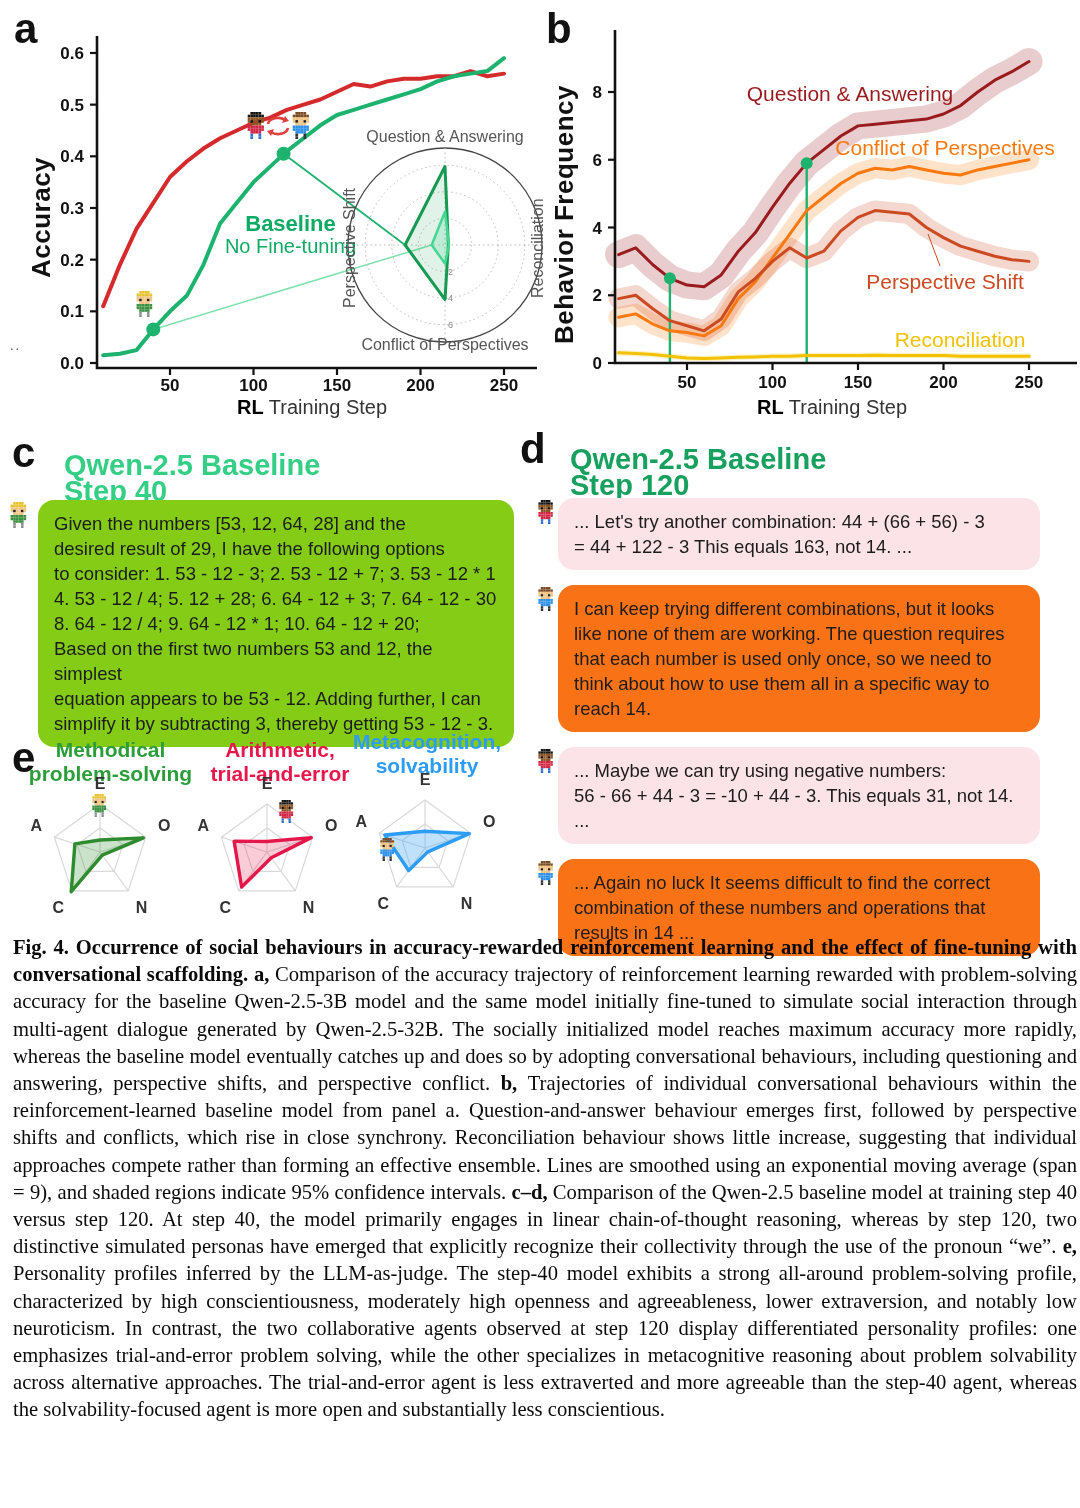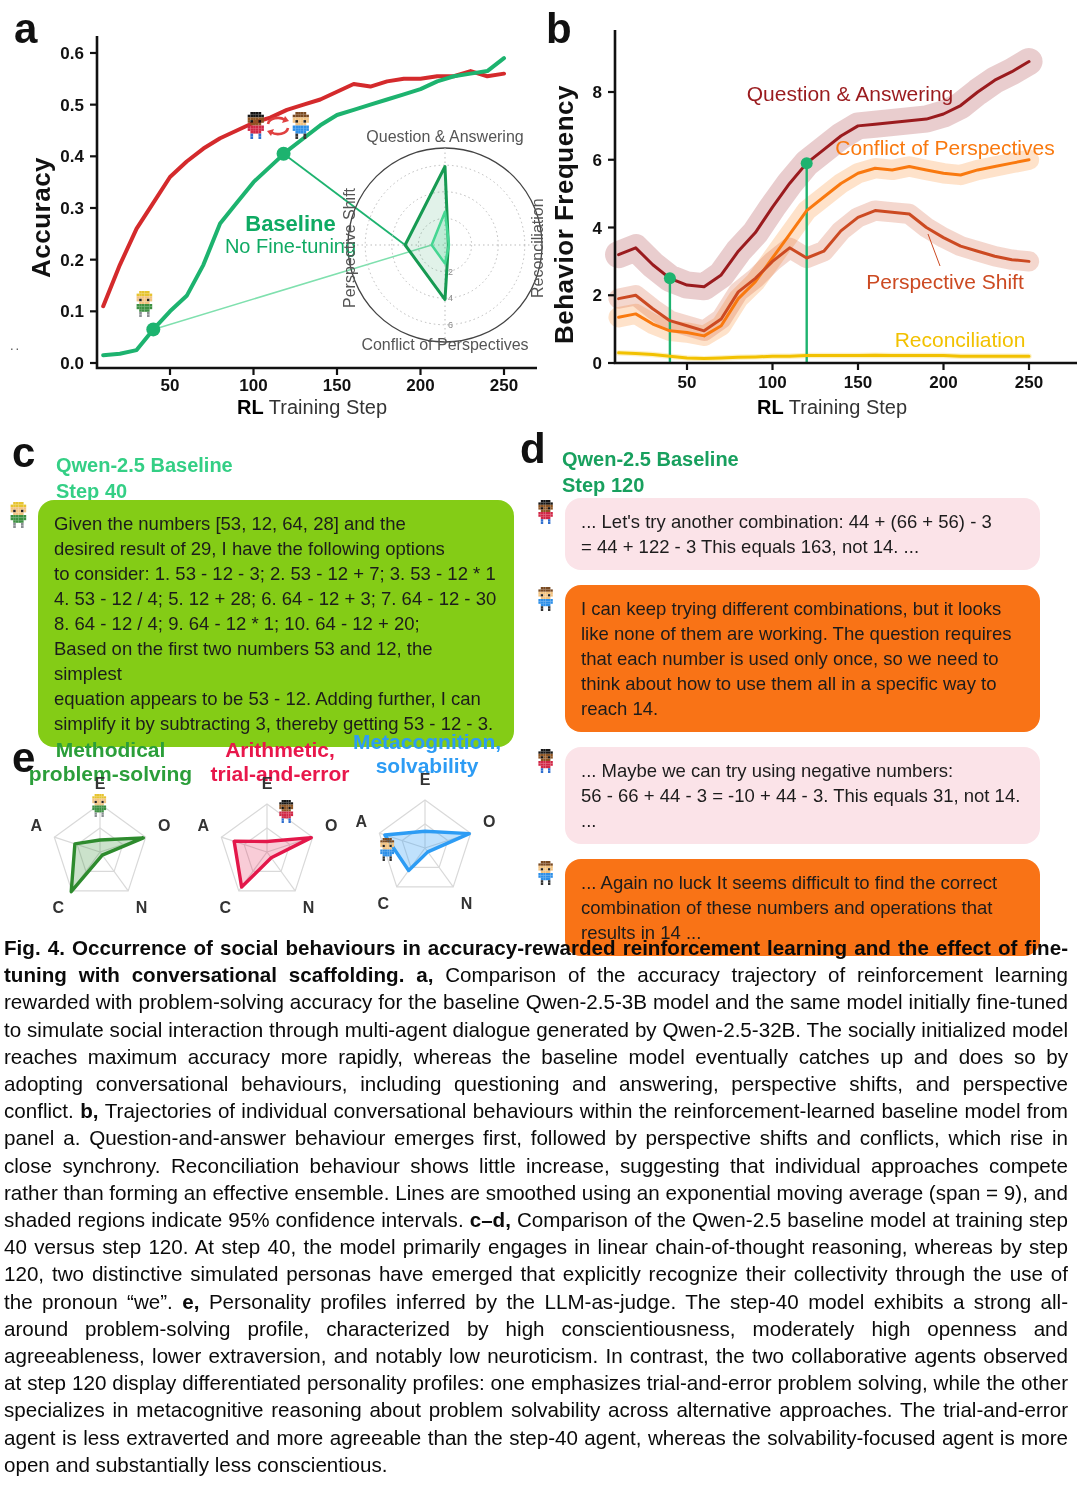--- a/index.html
+++ b/index.html
@@ -8,30 +8,30 @@
   .panel-letter{font-size:42px;font-weight:800;color:#111;line-height:1;}
   .ov{position:absolute;pointer-events:none;}
   .ctr{text-align:center;}
   .vert{writing-mode:vertical-rl;transform:rotate(180deg);display:flex;align-items:center;justify-content:center;}
   .axis-title{font-weight:700;color:#111;font-size:26px;letter-spacing:.5px;}
   .xaxis-title{font-size:20px;color:#333;}
   .xaxis-title b{color:#000;}
   .insetlabel{font-size:16px;color:#555;}
   .curve-label{font-size:20px;line-height:23px;}
   .curve-label .b{font-weight:800;font-size:22px;}
-  .panel-heading{font-weight:800;font-size:20px;line-height:26px;}
+  .panel-heading{font-weight:800;font-size:29px;line-height:26px;margin-left:8px;}
   .bubble{border-radius:16px;padding:11px 16px;font-size:18.5px;line-height:25px;color:#1c1c1c;white-space:pre-line;}
   .bubble.green{background:#84cc16;}
   .bubble.pink{background:#fbe3e8;}
   .bubble.blue{background:#f97316;}
-  .msg-row{display:flex;align-items:flex-start;gap:7px;margin-bottom:15px;}
+  .msg-row{display:flex;align-items:flex-start;margin-bottom:15px;}
   .msg-row .av{flex:0 0 22px;padding-top:2px;}
   .msg-row .bubble{flex:1;}
   .e-heading{font-weight:800;font-size:21px;line-height:24px;text-align:center;}
-  #caption{position:absolute;left:4px;top:934px;width:1064px;font-family:Liberation Sans, sans-serif;font-size:20.6px;line-height:27.2px;color:#0a0a0a;text-align:justify;}
+  #caption{position:absolute;left:13px;top:934px;width:1064px;font-family:Liberation Serif, serif;font-size:20.6px;line-height:27.2px;color:#0a0a0a;text-align:justify;}
   #caption .bold{font-weight:700;}
   .stray{font-size:13px;color:#555;letter-spacing:2px;}
   svg{overflow:visible;}
   svg text{font-family:"Liberation Sans",sans-serif;}
 </style>
 </head>
 <body>
 
 <div id="page">
 

